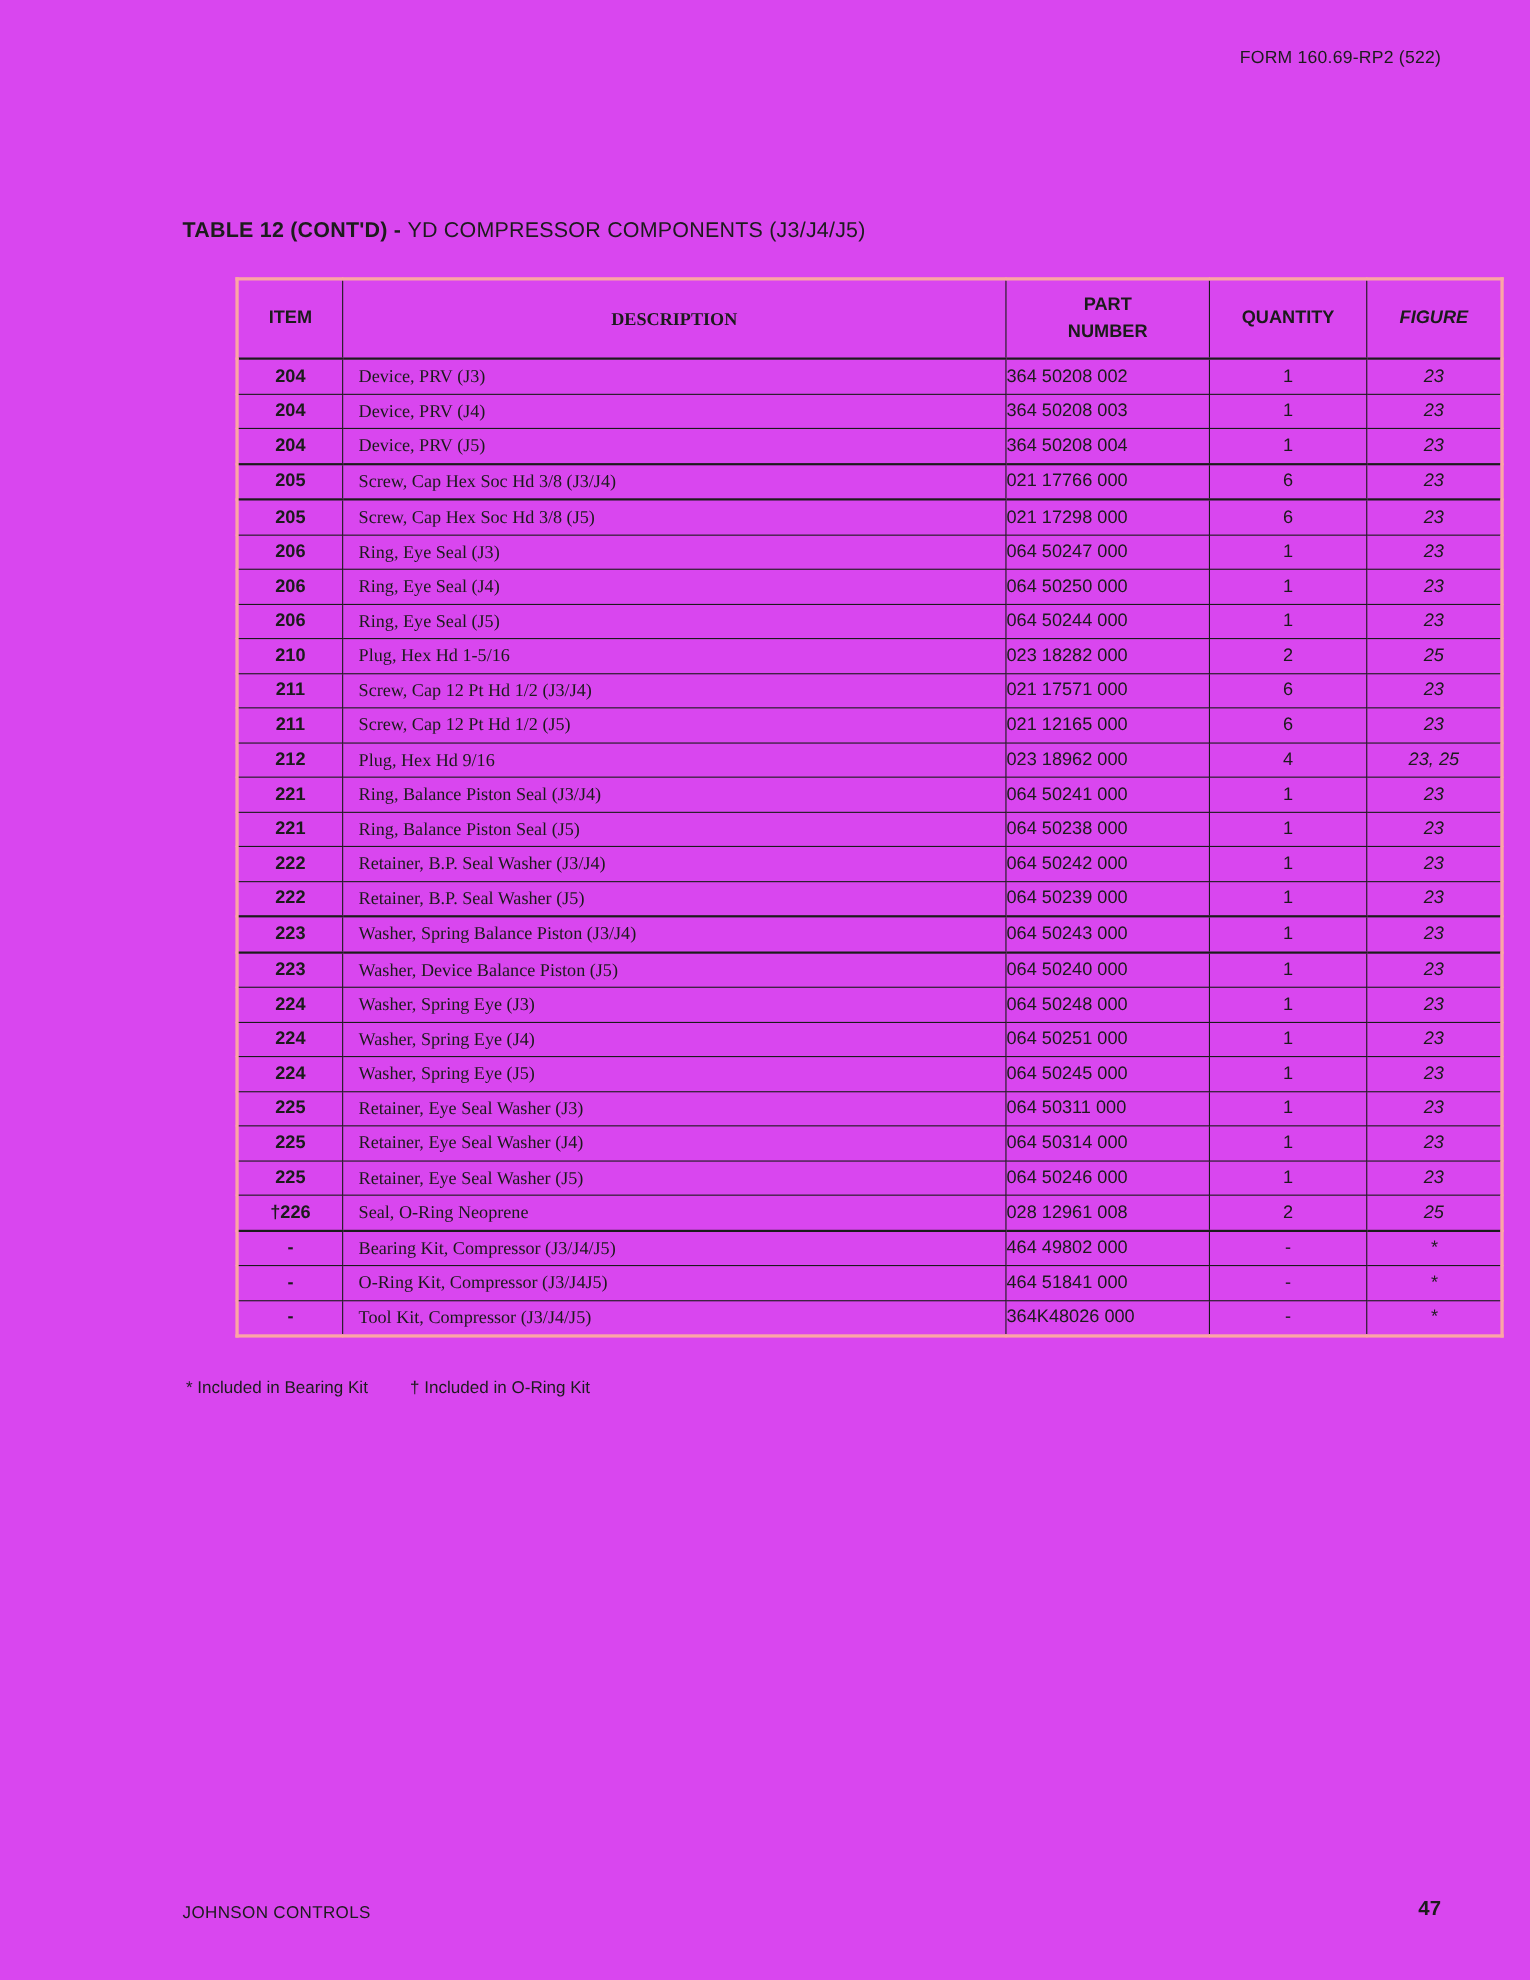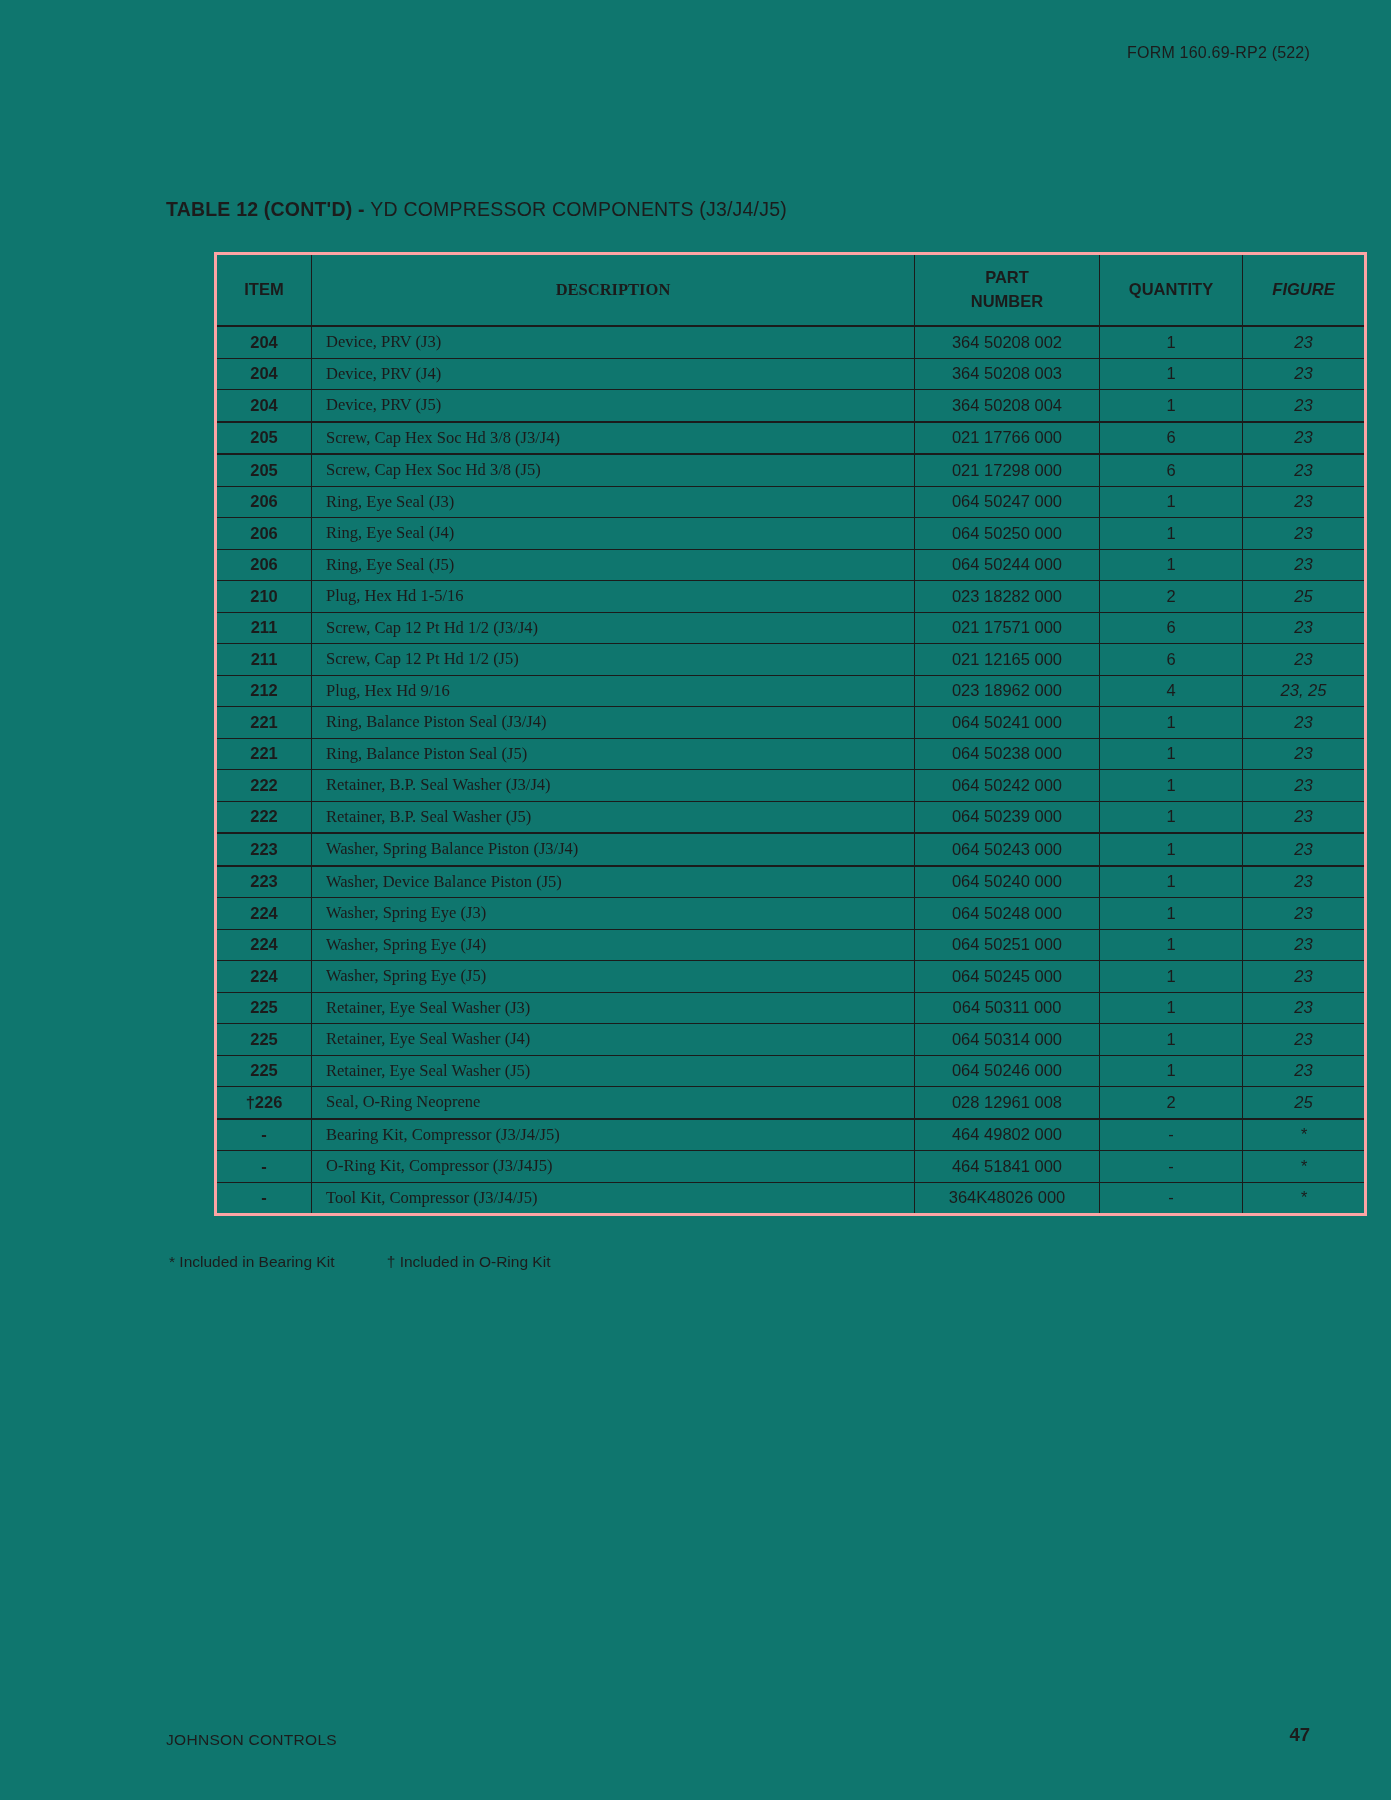--- a/index.html
+++ b/index.html
@@ -1,20 +1,20 @@
 <!DOCTYPE html>
 <html><head>
 <meta charset="utf-8">
 <style>
   html, body { margin: 0; padding: 0; background: #e8e8e8; }
   .page {
     position: relative;
     width: 1391px;
     height: 1800px;
-    background: #0f766e;
+    background: #d946ef;
     font-family: "Liberation Sans", sans-serif;
     color: #1c1c1c;
     overflow: hidden;
   }
 
   .form-header {
     position: absolute;
     top: 44px;
     right: 81px;
     font-size: 16px;
@@ -54,33 +54,33 @@
     font-weight: bold;
     text-align: center;
     white-space: pre-line;
     line-height: 1.45;
     border-bottom: 2px solid #1b1b1b;
     font-size: 16.5px;
   }
   .parts-table tbody td { height: 30.5px; }
   .col-item { width: 94px;  text-align: center; font-weight: bold; }
   .col-description { width: 602px; text-align: left; padding-left: 14px !important; font-family: Liberation Serif, serif; }
-  .col-part { width: 184px; text-align: center; }
+  .col-part { width: 184px; }
   .col-qty  { width: 142px; text-align: center; }
   .col-fig  { width: 121px; text-align: center; font-style: italic; }
   .parts-table tbody tr.thick-top td { border-top: 2.5px solid #1b1b1b; }
 
   .footnotes {
     position: absolute;
     left: 169px;
     top: 1253px;
     font-size: 15.5px;
     color: #1c1c1c;
   }
-  .footnote-oring { margin-left: 48px; }
+  .footnote-oring { margin-left: 34px; }
 
   .footer-company {
     position: absolute;
     left: 166px;
     top: 1731px;
     font-size: 15.5px;
     letter-spacing: 0.3px;
     color: #1c1c1c;
   }
   .footer-page {

